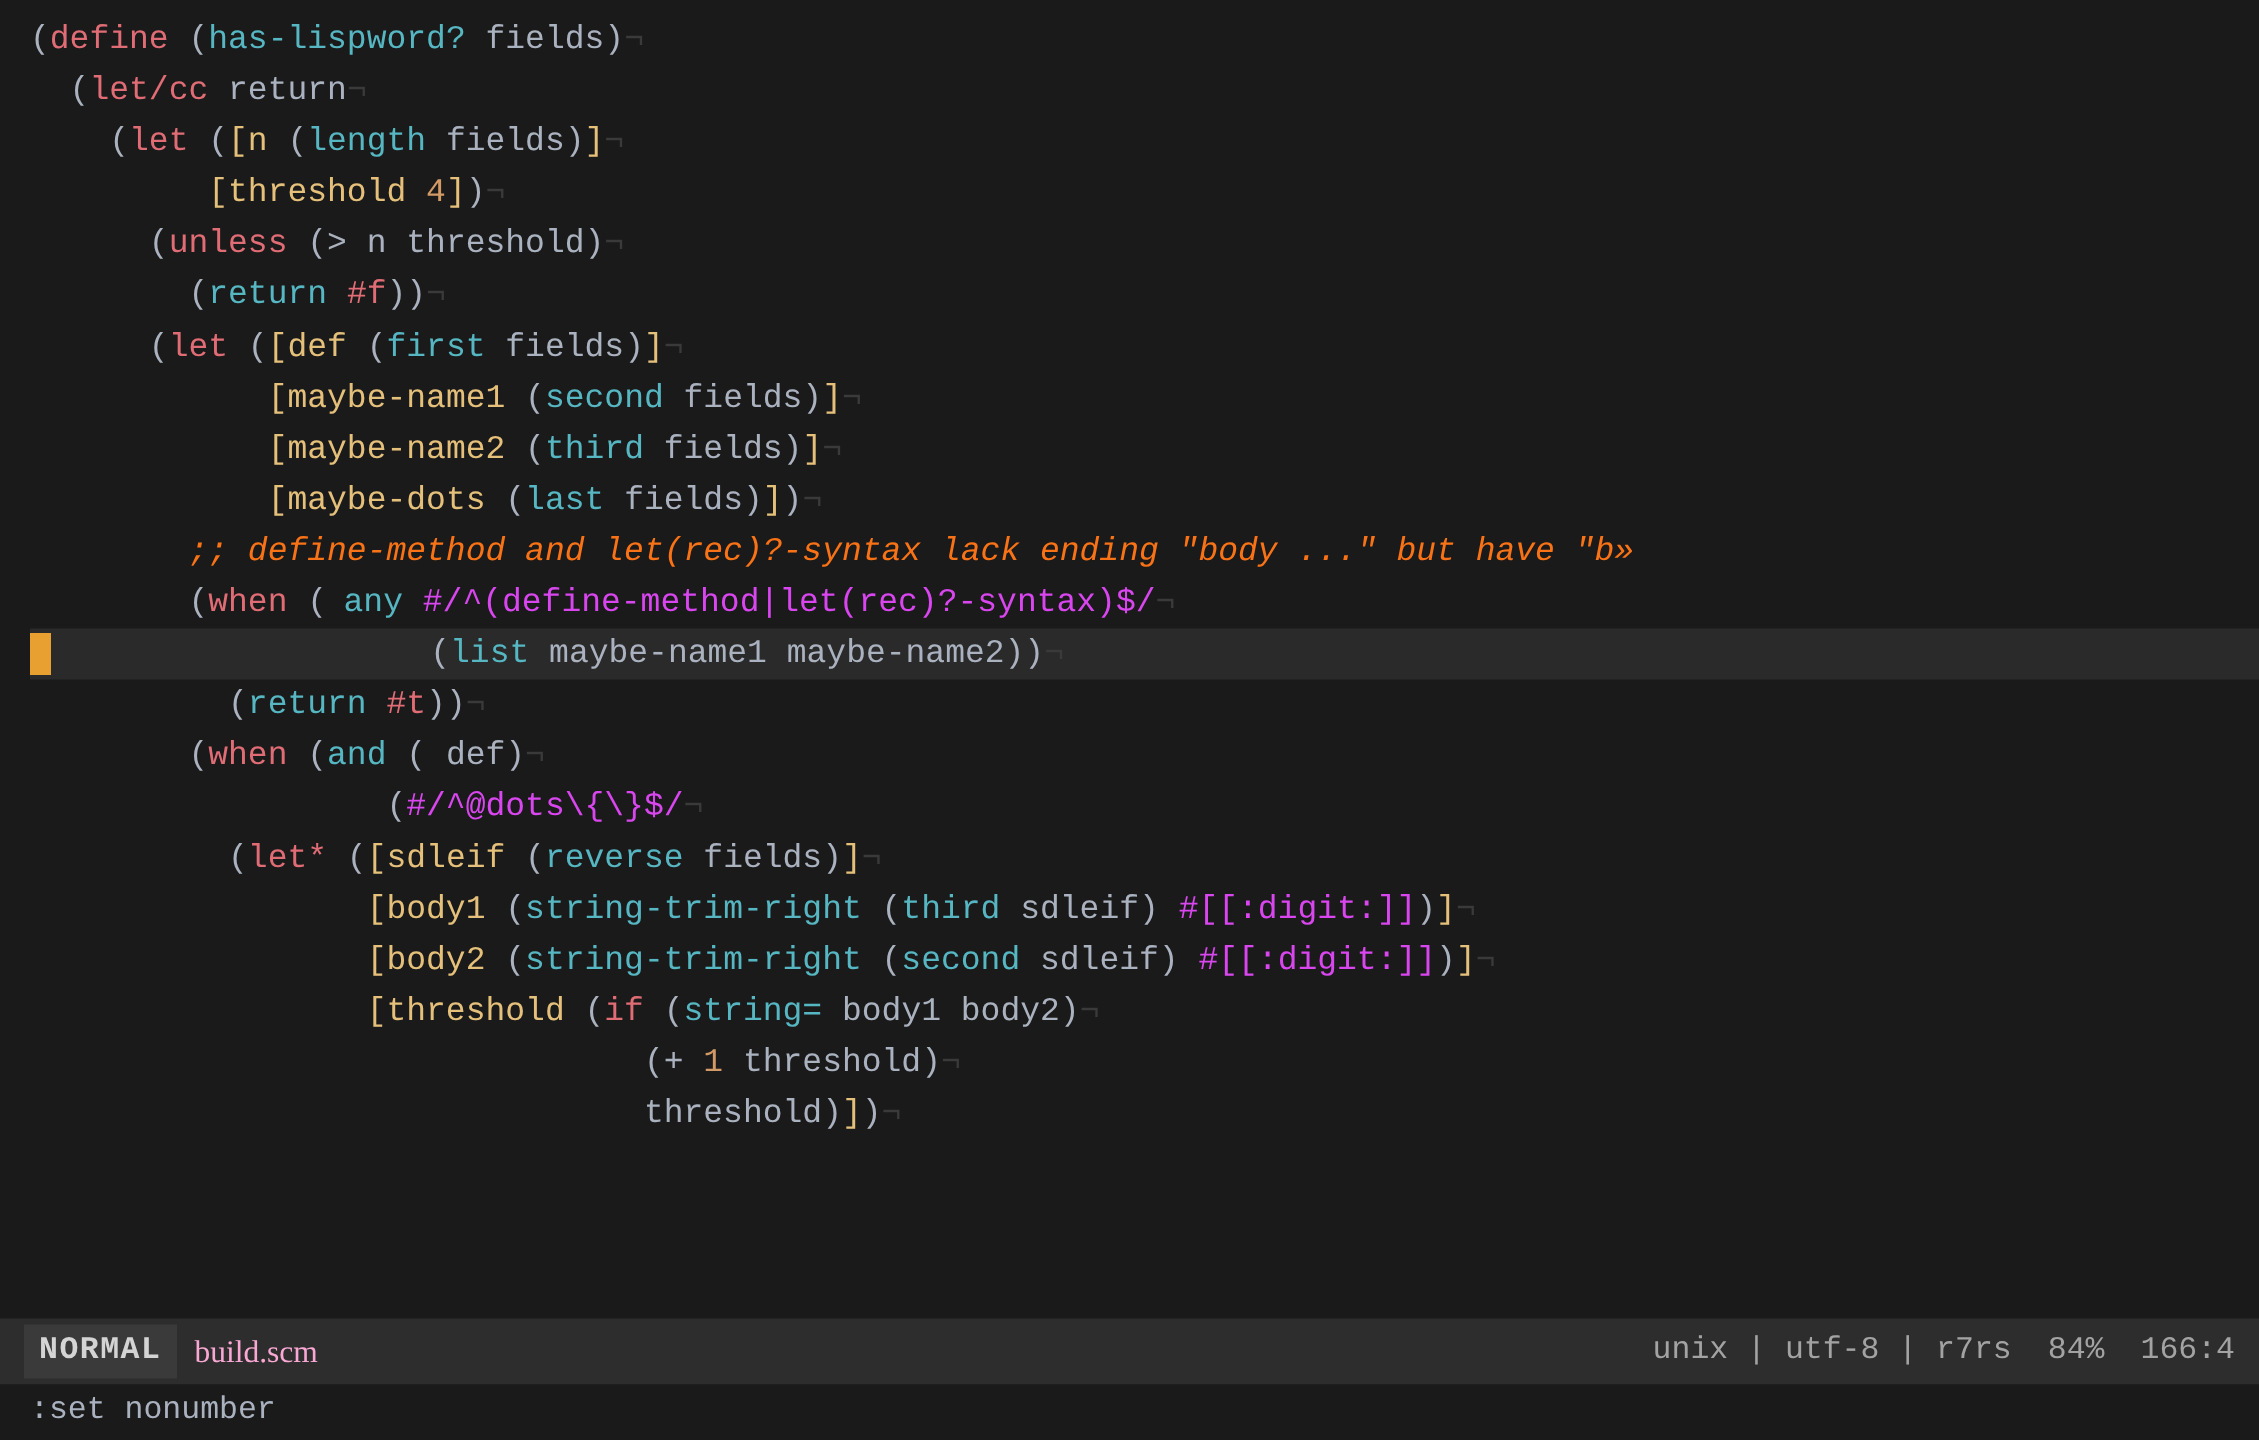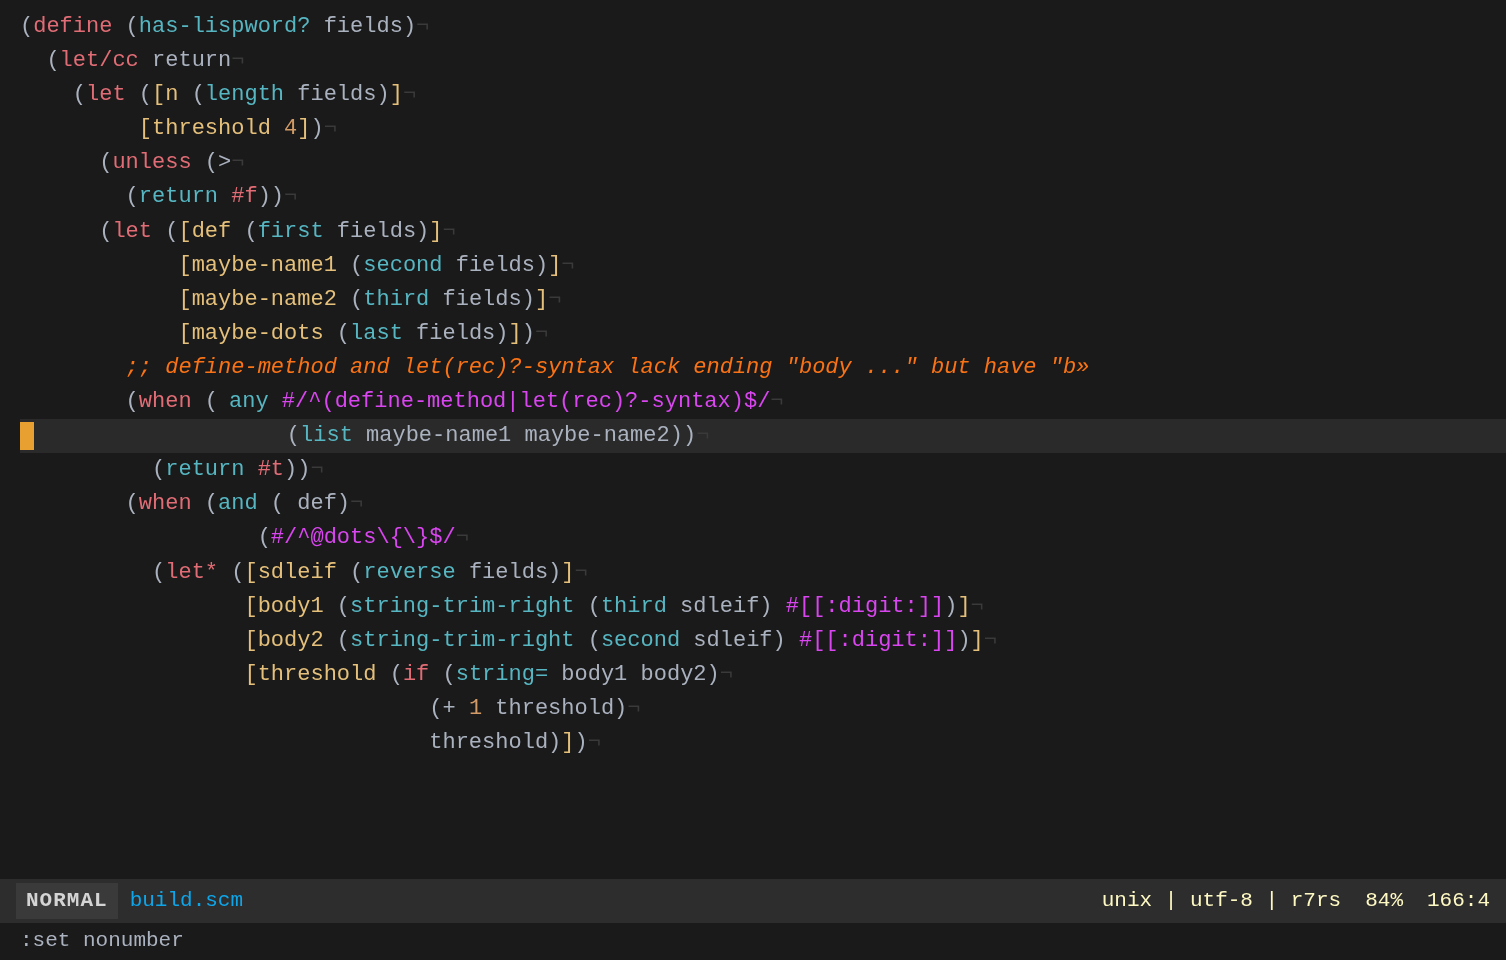--- a/index.html
+++ b/index.html
@@ -69,27 +69,28 @@
     }
     .status-mode {
       background: #3a3a3a;
       color: #d4d4d4;
       padding: 2px 10px;
       margin-right: 12px;
       font-weight: bold;
       letter-spacing: 1px;
     }
     .status-filename {
-      color: #0ea5e9;
+      color: #f9a8d4;
       margin-right: auto;
+      font-family: Liberation Serif, serif;
     }
     .status-right {
       display: flex;
       gap: 24px;
-      color: #fef9c3;
+      color: #a3a3a3;
     }
 
     .command-line {
       background: #1a1a1a;
       color: #abb2bf;
       padding: 2px 20px;
       font-size: 21px;
       min-height: 32px;
     }
     
@@ -111,21 +112,21 @@
 
     <div class="code-line">
       <span class="c-white">    (</span><span class="c-define">let</span><span class="c-white"> (</span><span class="c-bracket">[</span><span class="c-var">n</span><span class="c-white"> (</span><span class="c-keyword">length</span><span class="c-white"> fields)</span><span class="c-bracket">]</span><span class="nl">¬</span>
     </div>
 
     <div class="code-line">
       <span class="c-white">         </span><span class="c-bracket">[</span><span class="c-var">threshold</span><span class="c-white"> </span><span class="c-number">4</span><span class="c-bracket">]</span><span class="c-white">)</span><span class="nl">¬</span>
     </div>
 
     <div class="code-line">
-      <span class="c-white">      (</span><span class="c-define">unless</span><span class="c-white"> (</span><span class="c-operator">&gt;</span><span class="nl">¬</span>
+      <span class="c-white">      (</span><span class="c-define">unless</span><span class="c-white"> (</span><span class="c-operator">&gt;</span><span class="c-white"> n threshold)</span><span class="nl">¬</span>
     </div>
 
     <div class="code-line">
       <span class="c-white">        (</span><span class="c-keyword">return</span><span class="c-white"> </span><span class="c-hash">#f</span><span class="c-white">))</span><span class="nl">¬</span>
     </div>
 
     <div class="code-line">
       <span class="c-white">      (</span><span class="c-define">let</span><span class="c-white"> (</span><span class="c-bracket">[</span><span class="c-var">def</span><span class="c-white"> (</span><span class="c-keyword">first</span><span class="c-white"> fields)</span><span class="c-bracket">]</span><span class="nl">¬</span>
     </div>
 

